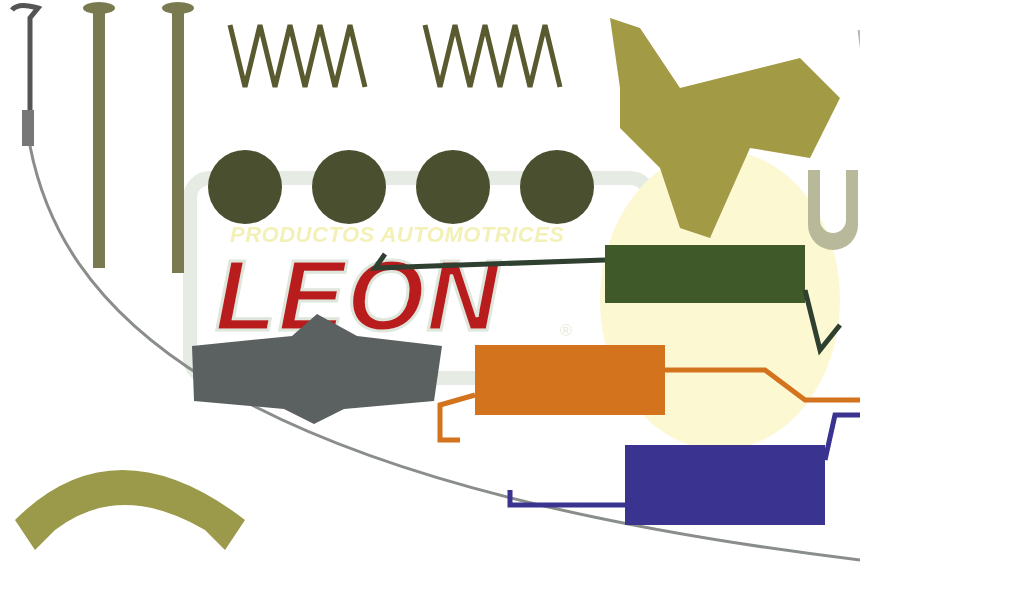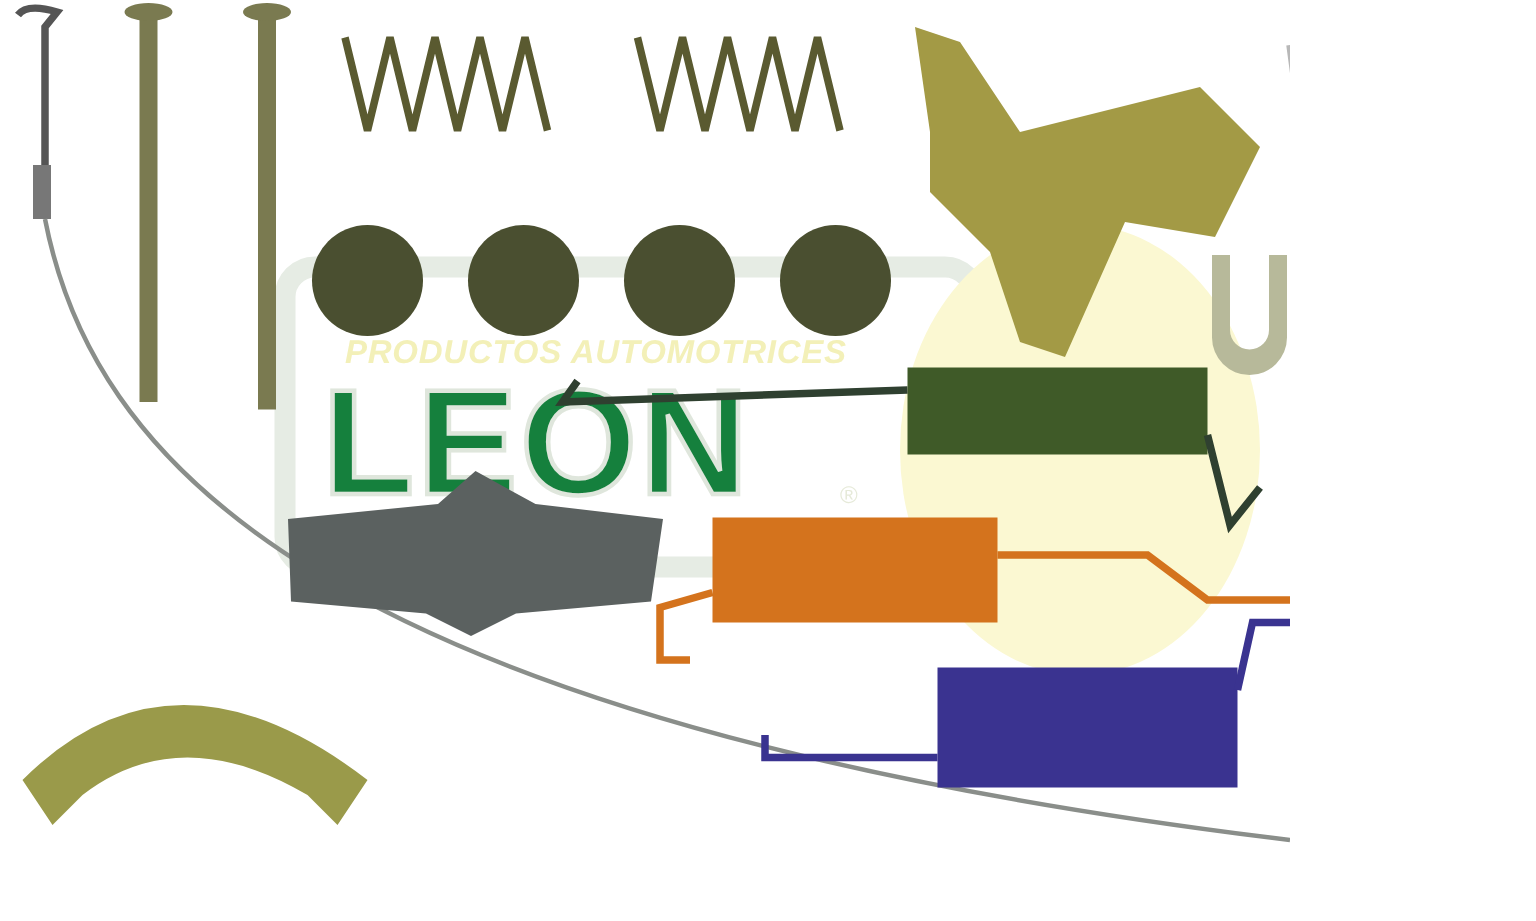--- a/index.html
+++ b/index.html
@@ -1,19 +1,19 @@
 <!DOCTYPE html>
 <html><head>
 <meta charset="utf-8">
 <style>
   html,body{margin:0;padding:0;background:#ffffff;}
   .stage{position:relative;width:860px;height:614px;overflow:hidden;background:#fff;font-family:"Liberation Sans",sans-serif;}
   svg{position:absolute;left:0;top:0;}
   .wm-sub{position:absolute;left:230px;top:222px;font-size:22px;font-weight:bold;font-style:italic;color:#f3f0b8;letter-spacing:0.5px;white-space:nowrap;}
-  .wm-main{position:absolute;left:215px;top:238px;font-size:100px;font-weight:900;color:#15803d;-webkit-text-stroke:3px #dfe6dc;letter-spacing:2px;white-space:nowrap;}
+  .wm-main{position:absolute;left:215px;top:238px;font-size:100px;font-weight:900;font-style:italic;color:#b91c1c;-webkit-text-stroke:3px #dfe6dc;letter-spacing:2px;white-space:nowrap;}
   .wm-reg{position:absolute;left:560px;top:322px;font-size:16px;color:#e6ead9;}
 </style>
 </head>
 <body>
 
 <div class="stage">
 
   <svg width="1024" height="614">
     <rect x="190" y="178" width="460" height="200" rx="20" fill="none" stroke="#e6ece4" stroke-width="14"></rect>
     <ellipse cx="720" cy="300" rx="120" ry="150" fill="#fbf8d2"></ellipse>

